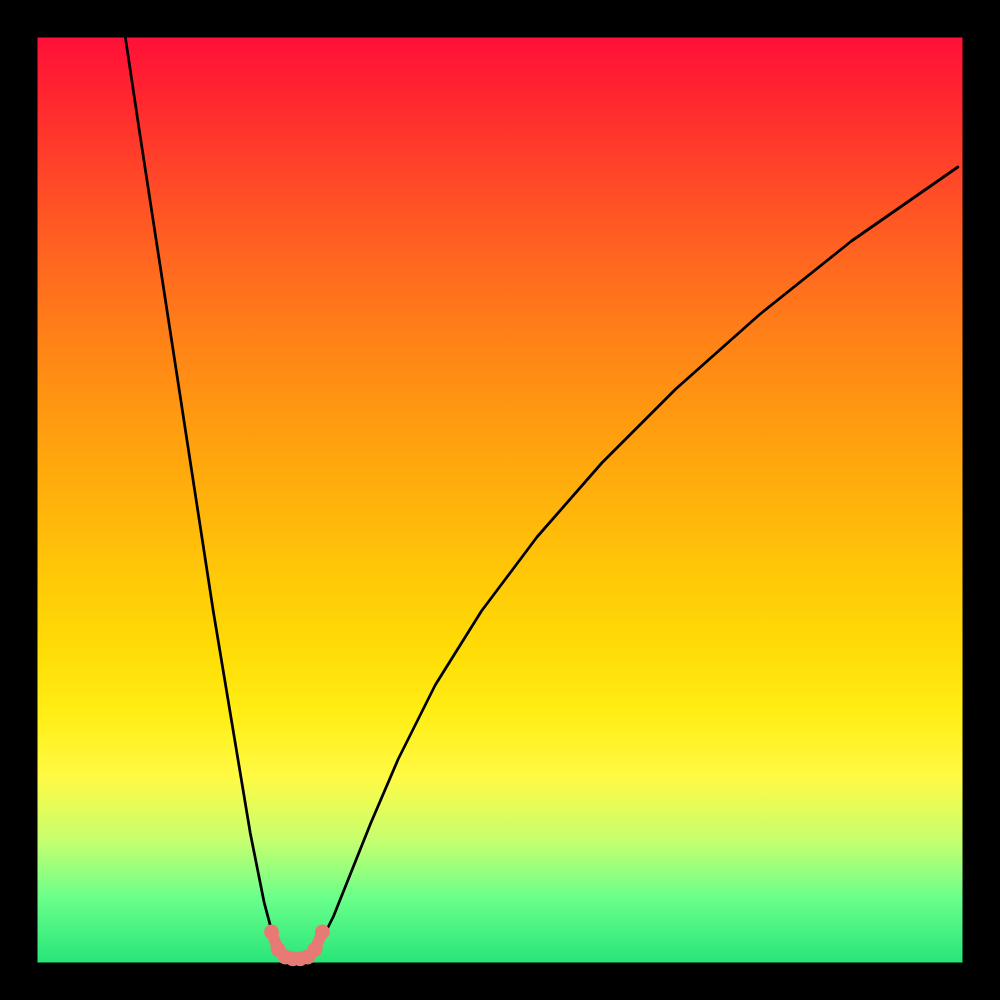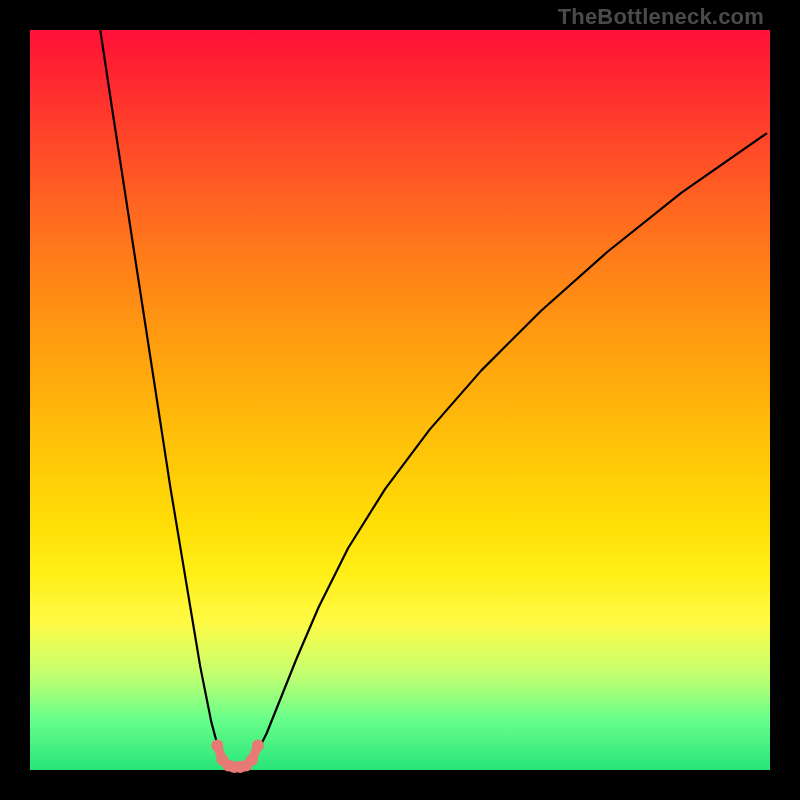--- a/index.html
+++ b/index.html
@@ -85,14 +85,13 @@
           <circle cx="192.40" cy="729.64" r="6" class="dot"></circle>
           <circle cx="198.32" cy="735.56" r="6" class="dot"></circle>
           <circle cx="204.24" cy="737.04" r="6" class="dot"></circle>
           <circle cx="210.16" cy="737.04" r="6" class="dot"></circle>
           <circle cx="216.08" cy="735.56" r="6" class="dot"></circle>
           <circle cx="222.00" cy="729.64" r="6" class="dot"></circle>
           <circle cx="227.92" cy="715.58" r="6" class="dot"></circle>
         </g>
     </svg>
   </div>
-  <div class="watermark">TheBottleneck.com</div>
 </div>
 
 </body></html>

